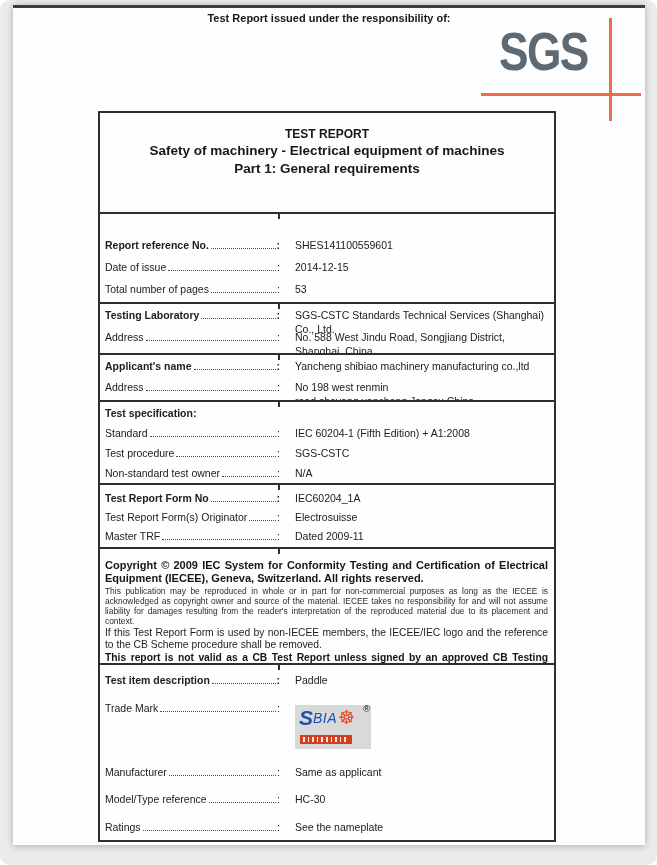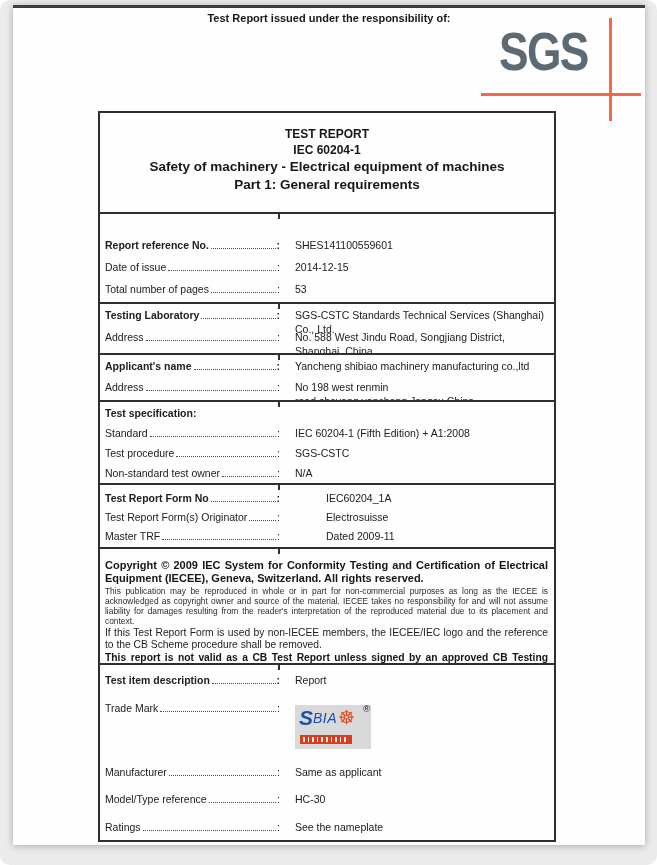--- a/index.html
+++ b/index.html
@@ -29,21 +29,21 @@
   .sec2{height:51px;padding-top:4px;}
   .sec3{height:47px;padding-top:4px;}
   .sec4{height:83px;padding-top:4px;}
   .sec5{height:64px;padding-top:6px;}
   .sec6{height:116px;padding-top:10px;}
   .sec7{height:177px;padding-top:8px;}
 
   .row{display:flex;align-items:flex-start;height:22px;font-size:10.5px;line-height:14px;color:#202023;}
   .sec3 .row{height:21px;}
   .sec4 .row{height:20px;}
-  .sec5 .row{height:19px;gap:31px;}
+  .sec5 .row{height:19px;}
   .lbl{width:175px;flex:none;display:flex;box-sizing:border-box;}
   .lbl .txt{white-space:nowrap;}
   .lbl .dots{flex:1;min-width:4px;border-bottom:1.6px dotted #4c4c4c;align-self:flex-end;margin:0 1px 3px 2px;}
   .val{margin-left:15px;flex:1;}
   .b{font-weight:bold;}
 
   
   .sec7 .r1{height:28px;}
   .sec7 .r2{height:64px;}
   .sec7 .r3{height:27px;}
@@ -79,21 +79,20 @@
     <div class="sgs-logo">
       <div class="sgs-hline"></div>
       <div class="sgs-vline"></div>
       <div class="sgs-text">SGS</div>
     </div>
 
     <div class="report-table">
 
       <div class="title-block">
         <div class="t-sm">TEST REPORT</div>
-        <div class="t-sm">IEC 60204-1</div>
         <div class="t-lg">Safety of machinery - Electrical equipment of machines</div>
         <div class="t-lg">Part 1: General requirements</div>
       </div>
 
       <div class="sec sec1">
         <div class="row">
           <div class="lbl b">
               <span class="txt">Report reference No.</span>
               <span class="dots"></span>
               <span>:</span>
@@ -222,21 +221,21 @@
         <p class="c-bold2">This report is not valid as a CB Test Report unless signed by an approved CB Testing Laboratory and appended to a CB Test Certificate issued by an NCB in accordance with IECEE 02.</p>
       </div>
 
       <div class="sec sec7">
         <div class="row r1">
           <div class="lbl b">
               <span class="txt">Test item description</span>
               <span class="dots"></span>
               <span>:</span>
             </div>
-          <div class="val">Report</div>
+          <div class="val">Paddle</div>
         </div>
         <div class="row r2">
           <div class="lbl">
               <span class="txt">Trade Mark</span>
               <span class="dots"></span>
               <span>:</span>
             </div>
           <div class="val">
             <div class="tm-box">
               <div class="tm-line">

